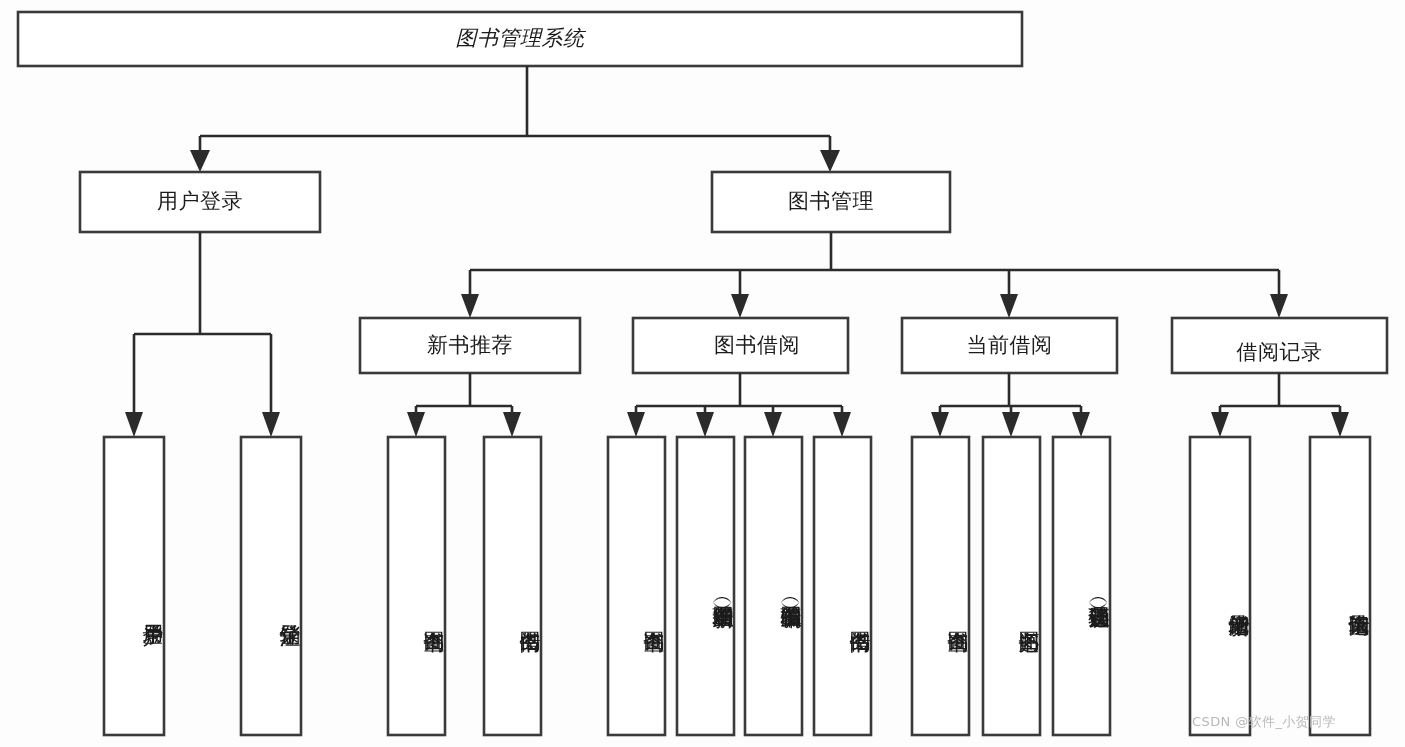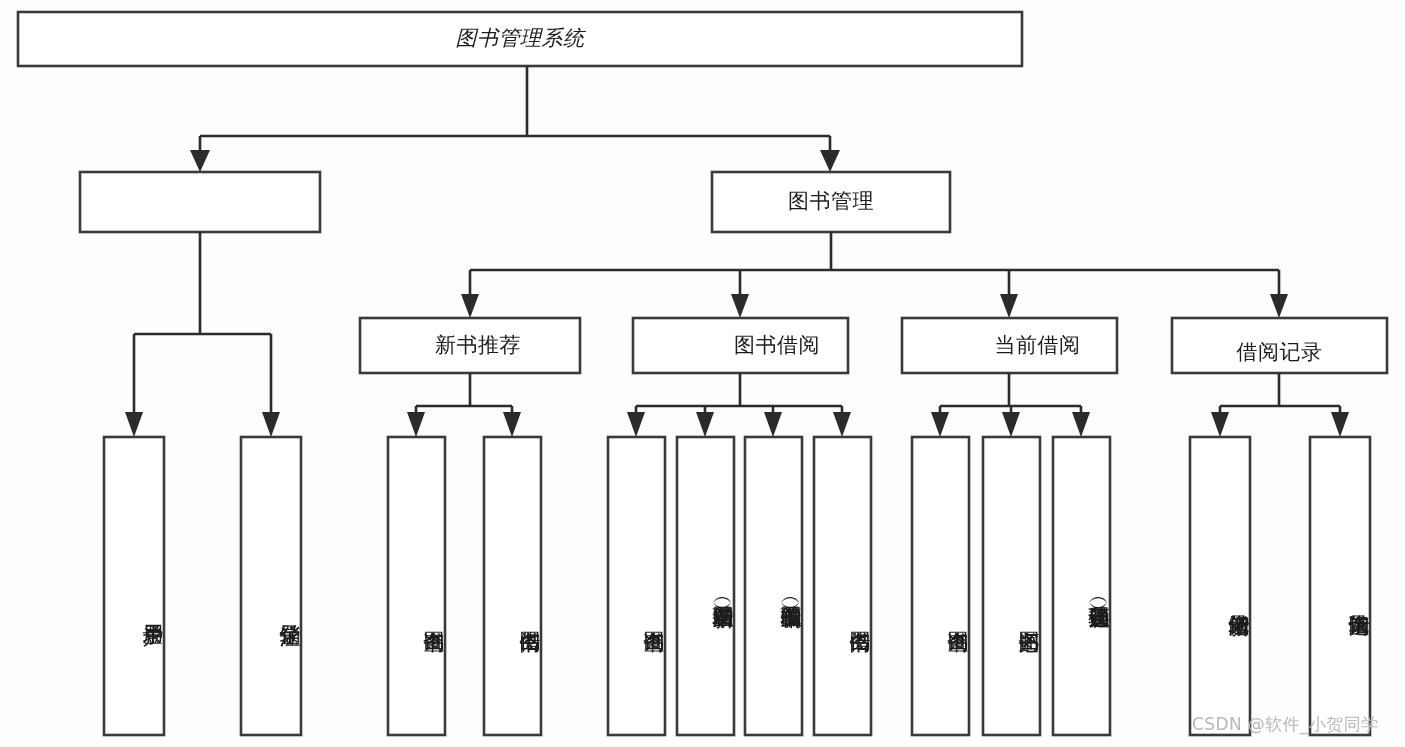--- a/index.html
+++ b/index.html
@@ -67,21 +67,21 @@
     text-orientation: upright;
     white-space: nowrap;
     pointer-events: none;
     padding-top: 4px;
     box-sizing: border-box;
   }
   .watermark {
     position: absolute;
     left: 1192px;
     top: 713px;
-    font-size: 17px;
+    font-size: 13px;
     color: #b8b8b8;
     white-space: nowrap;
     letter-spacing: 0.4px;
   }
 </style>
 </head>
 <body>
 
 <div id="diagram-root">
 
@@ -170,25 +170,26 @@
     <path class="connector" d="M 1279 373 L 1279 406"></path>
     <path class="connector" d="M 1220 406 L 1340 406"></path>
     <path class="connector" d="M 1220 406 L 1220 415"></path>
     <path class="connector" d="M 1340 406 L 1340 415"></path>
     <polygon class="arrow-head" points="1211,412 1229,412 1220,437"></polygon>
     <polygon class="arrow-head" points="1331,412 1349,412 1340,437"></polygon>
   </svg>
 
   <div class="node-label-h" style="left:18px; top:12px; width:1004px; height:54px;font-style:italic;">图书管理系统</div>
 
+  <div class="node-label-h" style="left:80px; top:172px; width:240px; height:60px;">用户登录</div>
   <div class="node-label-h" style="left:712px; top:172px; width:238px; height:60px;border-radius:20px;">图书管理</div>
 
-  <div class="node-label-h" style="left:360px; top:318px; width:220px; height:55px;margin-left:8px;">新书推荐</div>
-  <div class="node-label-h" style="left:633px; top:318px; width:248px; height:55px;padding-left:20px;">图书借阅</div>
-  <div class="node-label-h" style="left:902px; top:318px; width:215px; height:55px;padding-left:28px;">当前借阅</div>
+  <div class="node-label-h" style="left:360px; top:318px; width:220px; height:55px;">新书推荐</div>
+  <div class="node-label-h" style="left:633px; top:318px; width:248px; height:55px;">图书借阅</div>
+  <div class="node-label-h" style="left:902px; top:318px; width:215px; height:55px;">当前借阅</div>
   <div class="node-label-h" style="left:1172px; top:318px; width:215px; height:70px;">借阅记录</div>
 
   <div class="node-label-v" style="left:104px; top:486px; width:60px; height:240px;">用户登录</div>
   <div class="node-label-v" style="left:241px; top:486px; width:60px; height:240px;">注销登录</div>
 
   <div class="node-label-v" style="left:388px; top:498px; width:57px; height:230px;">查询图书</div>
   <div class="node-label-v" style="left:484px; top:498px; width:57px; height:230px;">借阅图书</div>
 
   <div class="node-label-v" style="left:608px; top:498px; width:57px; height:230px;">查询图书</div>
   <div class="node-label-v" style="left:677px; top:443px; width:57px; height:290px;">新增图书（管理员）</div>

